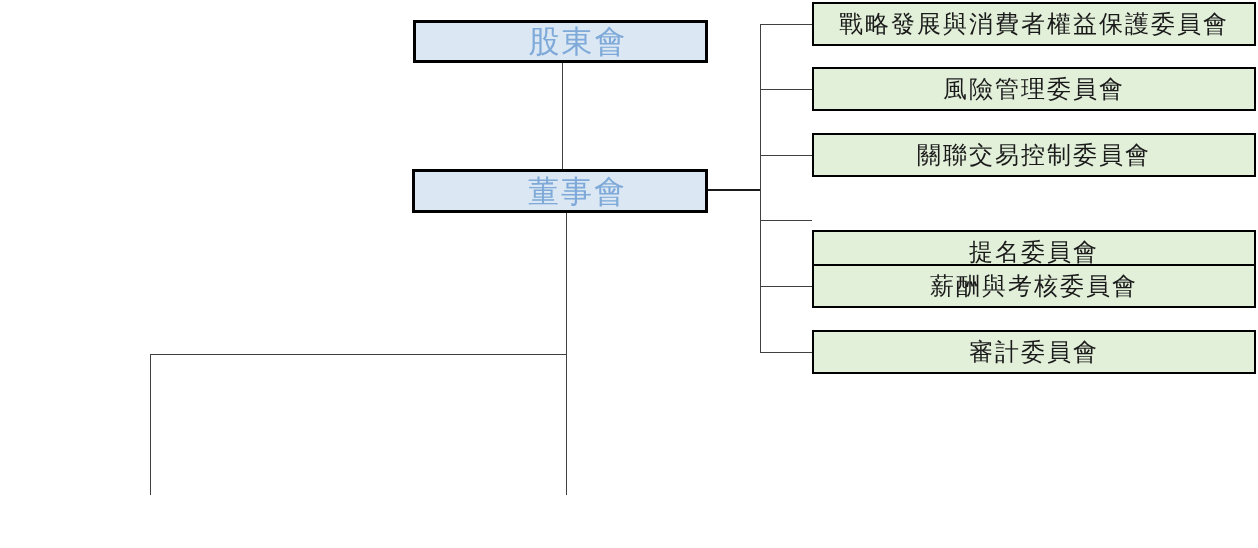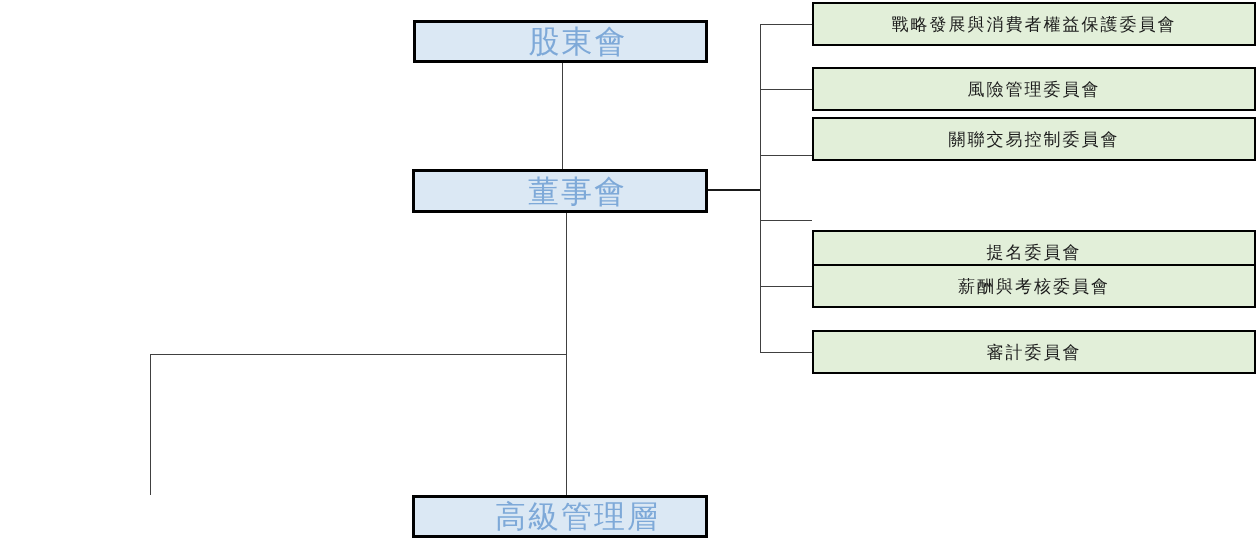--- a/index.html
+++ b/index.html
@@ -39,34 +39,34 @@
     border: 3px solid var(--box-border);
     color: var(--blue-text);
     font-size: 31px;
     letter-spacing: 2px;
     padding-left: 35px;
   }
   .node.green {
     background: var(--green-fill);
     border: 2px solid var(--box-border);
     color: var(--green-text);
-    font-size: 17px;
+    font-size: 24px;
     letter-spacing: 2px;
   }
   .node .label { white-space: nowrap; }
 
   
   #n-shareholders { left: 413px; top: 20px;  width: 295px; height: 43px; }
   #n-board        { left: 412px; top: 169px; width: 296px; height: 44px; justify-content: center; }
   #n-secretary    { left: 1px;   top: 495px; width: 295px; height: 43px; }
   #n-management   { left: 412px; top: 495px; width: 296px; height: 43px; }
   .committee      { left: 812px; width: 444px; height: 44px; }
   #c-0 { top: 2px; }
   #c-1 { top: 67px; }
-  #c-2 { top: 117px; }
+  #c-2 { top: 133px; }
   #c-3 { top: 198px; margin-top: 32px; }
   #c-4 { top: 264px; }
   #c-5 { top: 330px; text-align: right; }
 
   
   .line { position: absolute; background: var(--line); }
   #l-sh-board   { left: 562px; top: 63px;  width: 1px;   height: 106px; }
   #l-board-down { left: 566px; top: 213px; width: 1px;   height: 141px; }
   #l-branch-h   { left: 150px; top: 354px; width: 417px; height: 1px; }
   #l-secr-down  { left: 150px; top: 354px; width: 1px;   height: 141px; }
@@ -99,23 +99,20 @@
   <div class="line stub" id="stub-3"></div>
   <div class="line stub" id="stub-4"></div>
   <div class="line stub" id="stub-5"></div>
 
   <div class="node blue" id="n-shareholders">
     <span class="label">股東會</span>
   </div>
   <div class="node blue" id="n-board">
     <span class="label">董事會</span>
   </div>
-  <div class="node blue" id="n-management">
-    <span class="label">高級管理層</span>
-  </div>
 
   <div class="node green committee" id="c-0">
     <span class="label">戰略發展與消費者權益保護委員會</span>
   </div>
   <div class="node green committee" id="c-1">
     <span class="label">風險管理委員會</span>
   </div>
   <div class="node green committee" id="c-2">
     <span class="label">關聯交易控制委員會</span>
   </div>

